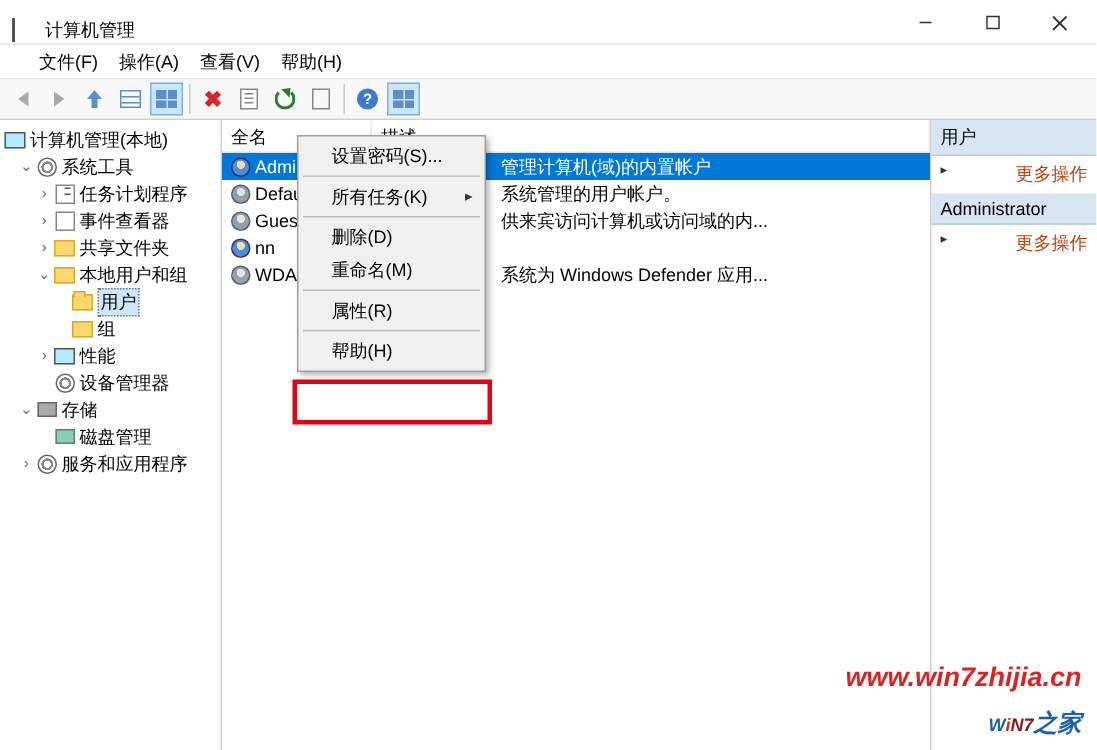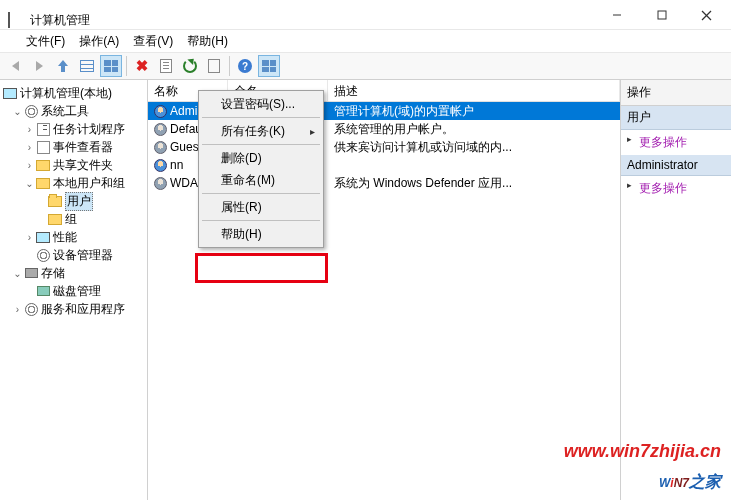--- a/index.html
+++ b/index.html
@@ -58,21 +58,21 @@
 .user-ic.dis{filter:grayscale(0.7) opacity(0.8);}
 .user-ic.dis::after{content:"";position:absolute;width:6px;height:6px;}
 .ctx-menu{position:absolute;left:198px;top:90px;width:126px;background:#f0f0f0;border:1px solid #a0a0a0;box-shadow:2px 2px 4px rgba(0,0,0,0.3);padding:2px;z-index:10;}
 .ctx-item{height:22px;display:flex;align-items:center;padding:0 8px 0 20px;position:relative;}
 .ctx-item.has-sub::after{content:"▸";position:absolute;right:6px;color:#333;font-size:10px;}
 .ctx-sep{height:1px;background:#c0c0c0;margin:2px 1px;}
 .red-box{position:absolute;border:3px solid #e60012;pointer-events:none;}
 .right{width:110px;padding-top:0;}
 .right-hdr{background:#f4f4f4;border-bottom:1px solid #d0d0d0;padding:4px 6px;font-weight:normal;}
 .right-sec{background:#d7e4f2;padding:3px 6px;border-bottom:1px solid #bcd;}
-.right-item{padding:4px 6px 4px 18px;color:#a21caf;position:relative;}
+.right-item{padding:4px 6px 4px 18px;color:#c2410c;position:relative;text-align:right;}
 .right-item::before{content:"▸";position:absolute;left:6px;color:#333;font-size:9px;}
 .watermark{position:absolute;right:10px;bottom:6px;text-align:right;}
 .watermark .url{color:#d22;font-style:italic;font-size:18px;font-weight:bold;}
 .watermark .logo{font-size:28px;font-weight:bold;font-style:italic;}
 .watermark .logo .w{color:#1b5fb0;}.watermark .logo .i{color:#d22;}.watermark .logo .n{color:#7f1d1d;}.watermark .logo .home{color:#1b5fb0;font-size:16px;}
 </style>
 </head>
 <body>
 
 <div class="titlebar">
@@ -242,21 +242,20 @@
         <span class="exp">›</span>
         <span class="ic">
           <span class="gear"></span>
         </span>
         <span class="lbl">服务和应用程序</span>
       </div>
   </div>
 
   <div class="center">
     <div class="list-hdr">
-      <div class="col1">名称</div>
       <div class="col2">全名</div>
       <div class="col3">描述</div>
     </div>
     <div class="list-row sel">
       <div class="col1"><span class="user-ic"></span><span>Administrator</span></div>
       <div class="col2"></div>
       <div class="col3">管理计算机(域)的内置帐户</div>
     </div>
     <div class="list-row">
       <div class="col1"><span class="user-ic dis"></span><span>Defau</span></div>
@@ -274,21 +273,20 @@
       <div class="col3"></div>
     </div>
     <div class="list-row">
       <div class="col1"><span class="user-ic dis"></span><span>WDAG</span></div>
       <div class="col2"></div>
       <div class="col3">系统为 Windows Defender 应用...</div>
     </div>
   </div>
 
   <div class="right">
-    <div class="right-hdr">操作</div>
     <div class="right-sec">用户</div>
     <div class="right-item">更多操作</div>
     <div class="right-sec">Administrator</div>
     <div class="right-item">更多操作</div>
   </div>
 </div>
 
 <div class="ctx-menu">
   <div class="ctx-item">设置密码(S)...</div>
   <div class="ctx-sep"></div>

